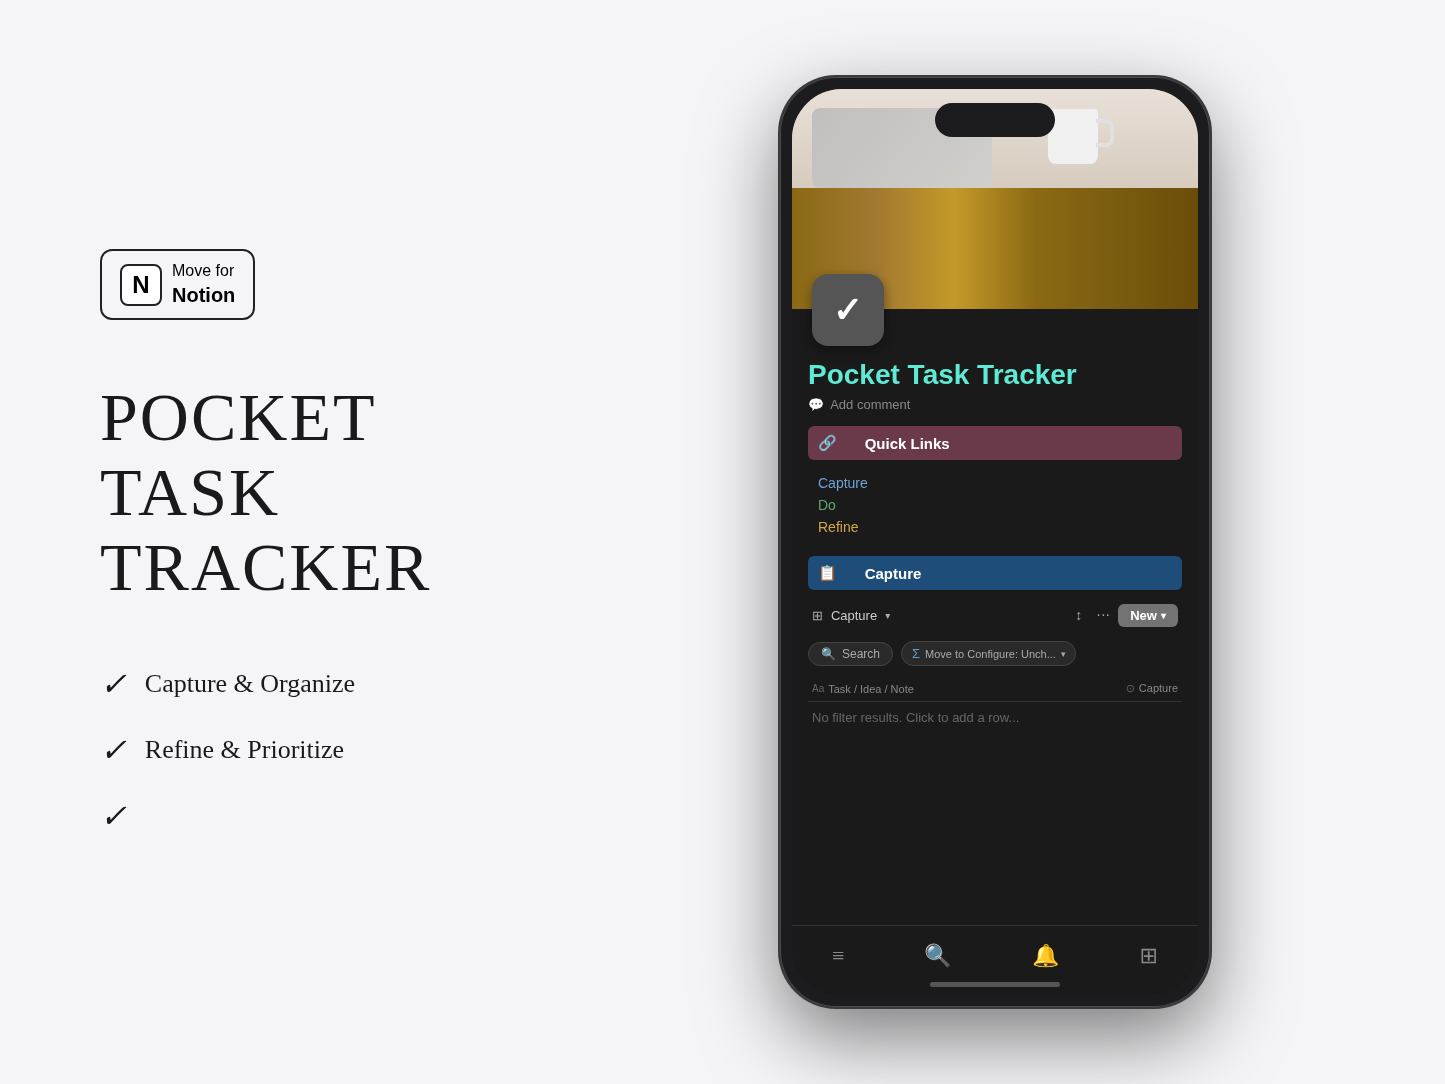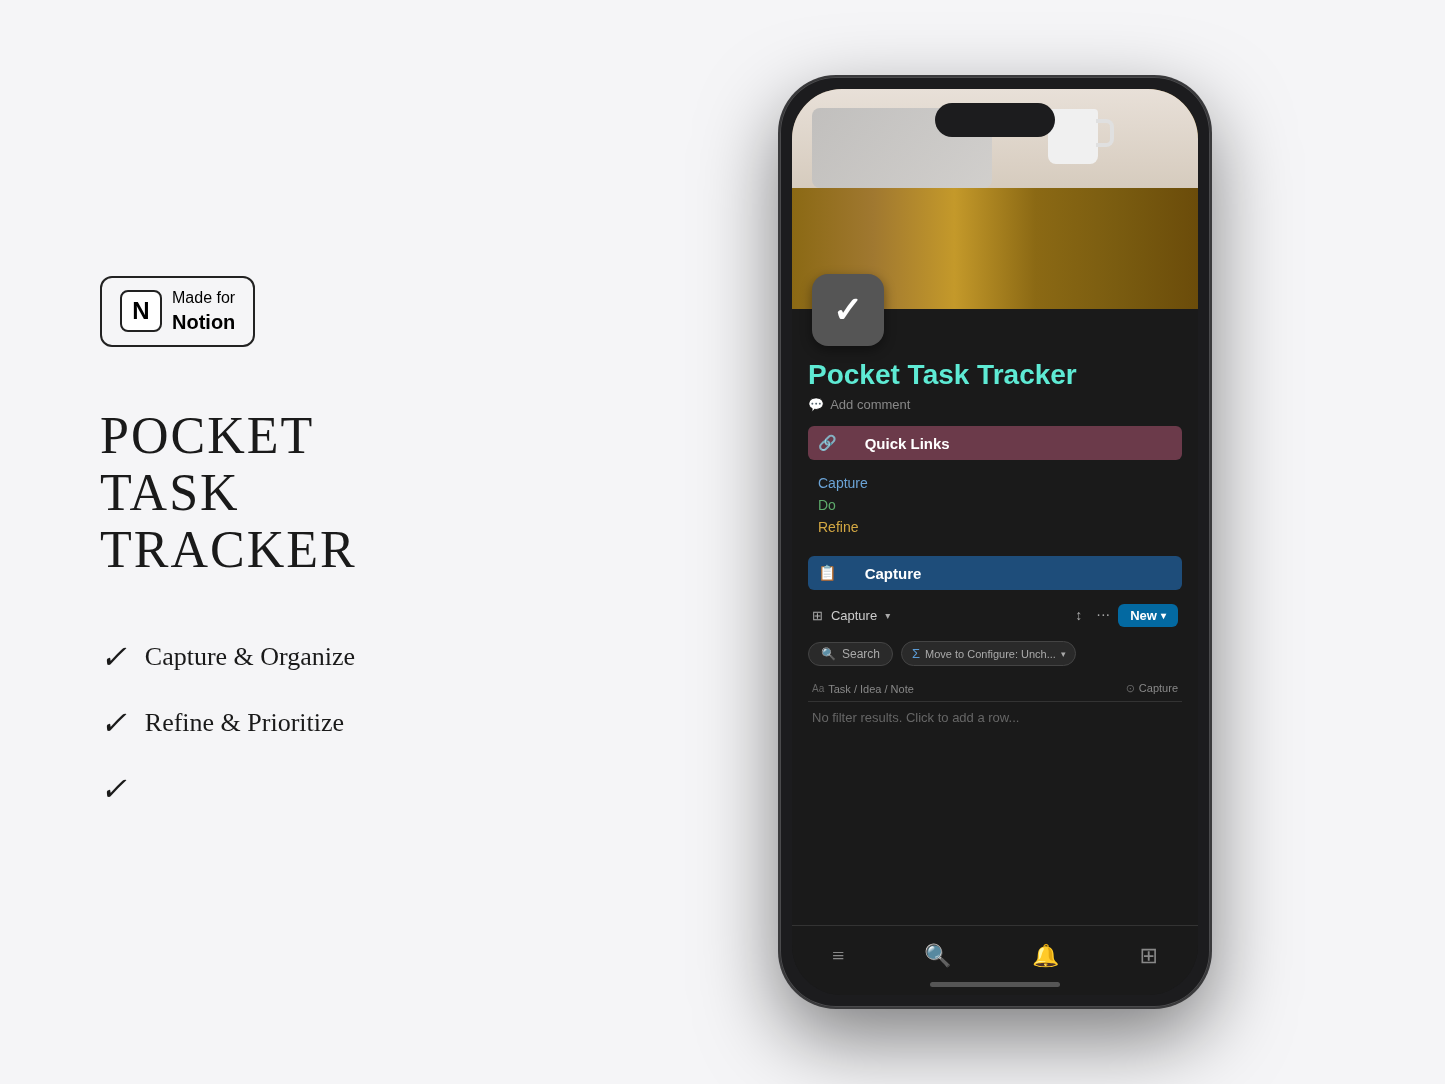--- a/index.html
+++ b/index.html
@@ -63,21 +63,21 @@
       font-size: 16px;
     }
 
     .notion-badge-text .notion-word {
       display: block;
       font-weight: 700;
       font-size: 20px;
     }
 
     .product-title {
-      font-size: 52px;
+      font-size: 68px;
       font-weight: 400;
       letter-spacing: 2px;
       line-height: 1.1;
       color: #1a1a1a;
       text-transform: uppercase;
       margin-bottom: 60px;
       font-family: Georgia, 'Times New Roman', serif;
     }
 
     .features-list {
@@ -366,21 +366,21 @@
 
     .toolbar-spacer { flex: 1; }
 
     .toolbar-icon {
       color: #aaa;
       font-size: 14px;
       margin-left: 6px;
     }
 
     .new-button {
-      background: #0369a1;
+      background: #737373;
       color: #fff;
       border-radius: 6px;
       padding: 4px 12px;
       font-size: 13px;
       font-family: Arial, sans-serif;
       font-weight: 600;
       display: flex;
       align-items: center;
       gap: 4px;
     }
@@ -501,21 +501,21 @@
     }
   </style>
 </head>
 <body>
 
 <div class="left-panel">
 
   <div class="notion-badge">
     <div class="notion-logo">N</div>
     <div class="notion-badge-text">
-      <span class="made-for">Made for</span>
+      <span class="made-for">Move for</span>
       <span class="notion-word">Notion</span>
     </div>
   </div>
 
   <div class="product-title">
     <span>POCKET</span><br>
     <span>TASK TRACKER</span>
   </div>
 
   <div class="features-list">

